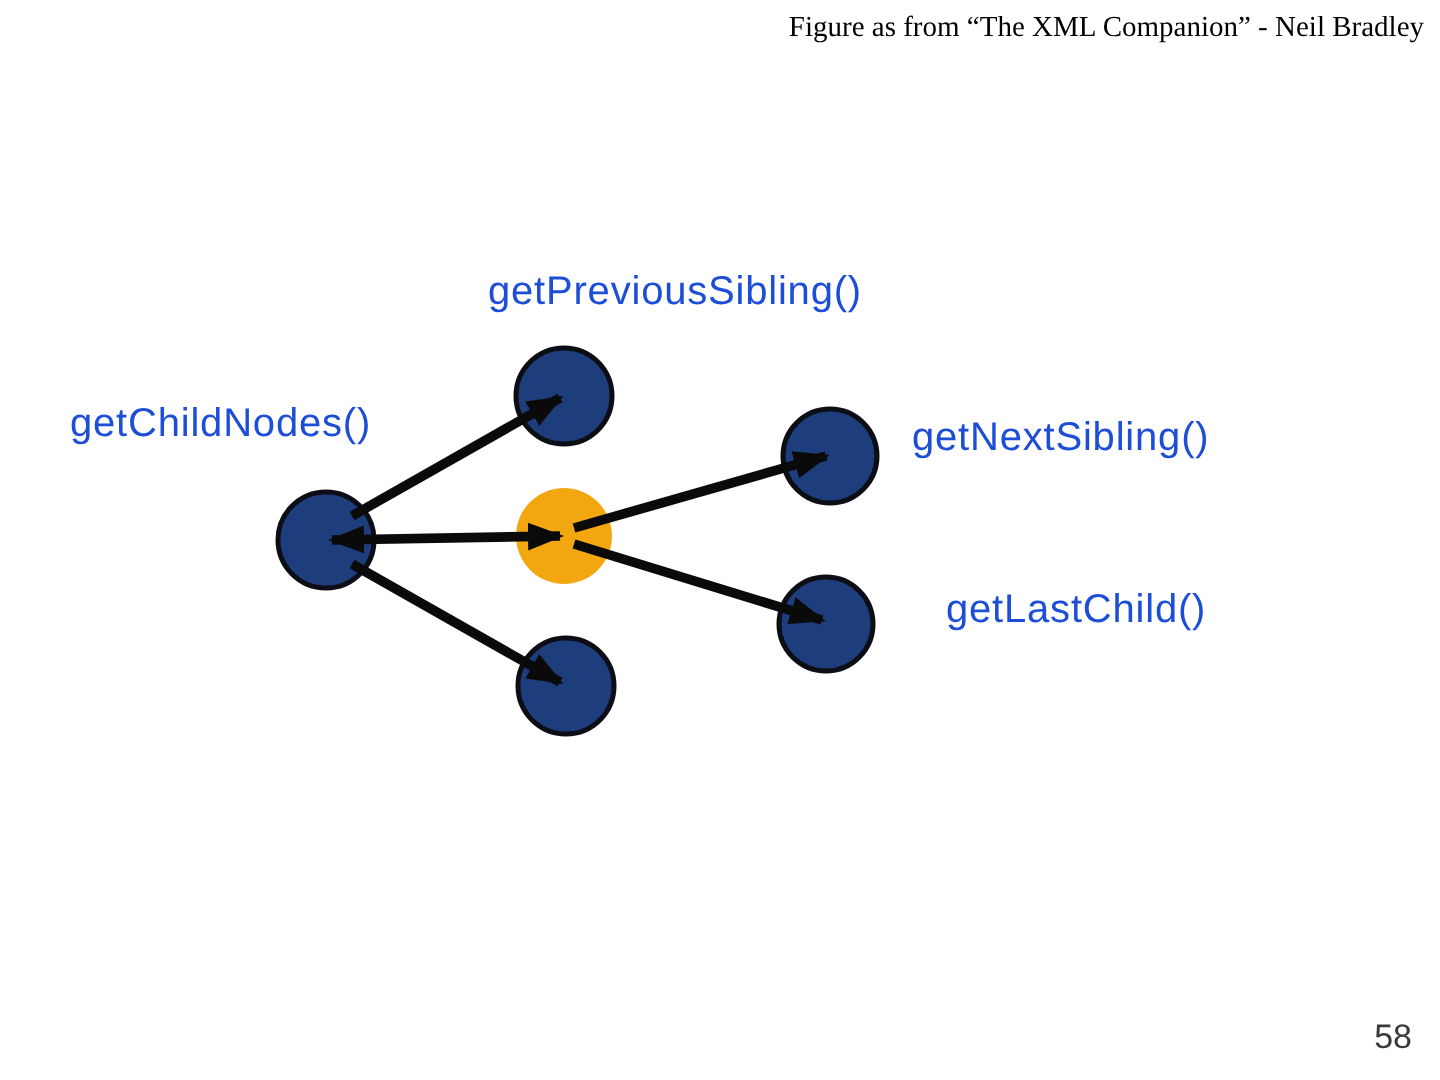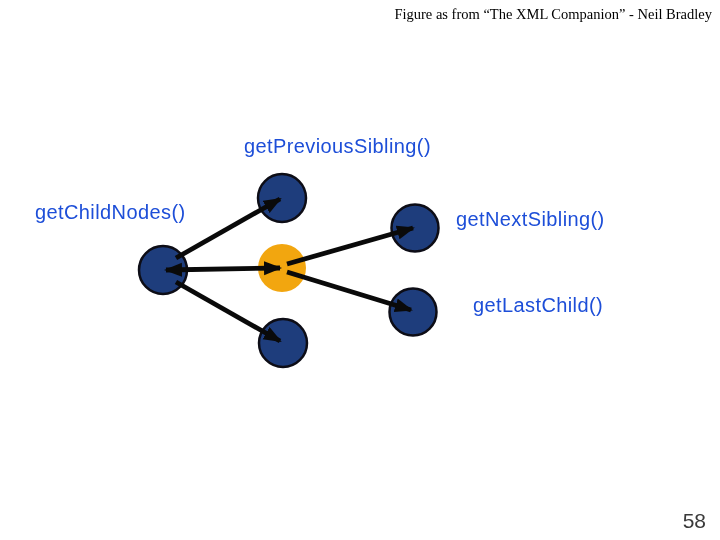--- a/index.html
+++ b/index.html
@@ -43,21 +43,21 @@
   #lbl-prev  {left:244px; top:135px;}
   #lbl-parent{left:35px;  top:201px;}
   #lbl-first {left:456px; top:208px;}
   #lbl-childn{left:487px; top:251px;}
   #lbl-last  {left:453px; top:294px;margin-left:20px;}
   #lbl-next  {left:242px; top:384px;}
   svg.diagram{position:absolute;left:0;top:0;}
   .pagenum{
     position:absolute;
     right:14px;top:509px;
-    font-size:21px;
+    font-size:17px;
     color:#3a3a3a;
   }
 </style>
 </head>
 <body>
 
 <div id="slide">
 
   <div class="credit">Figure as from “The XML Companion” - Neil Bradley</div>
 

